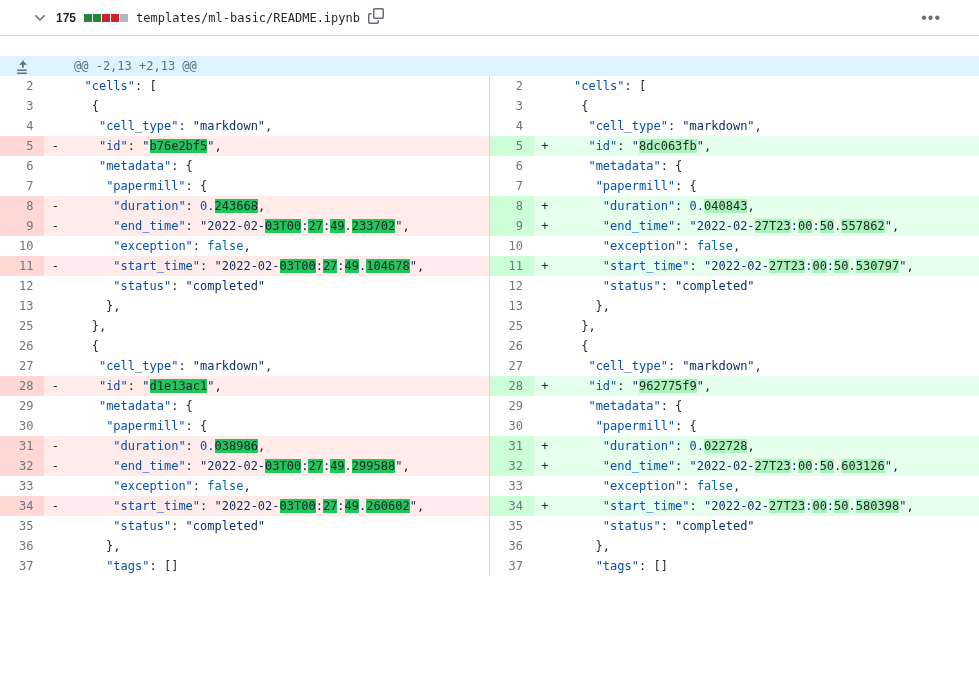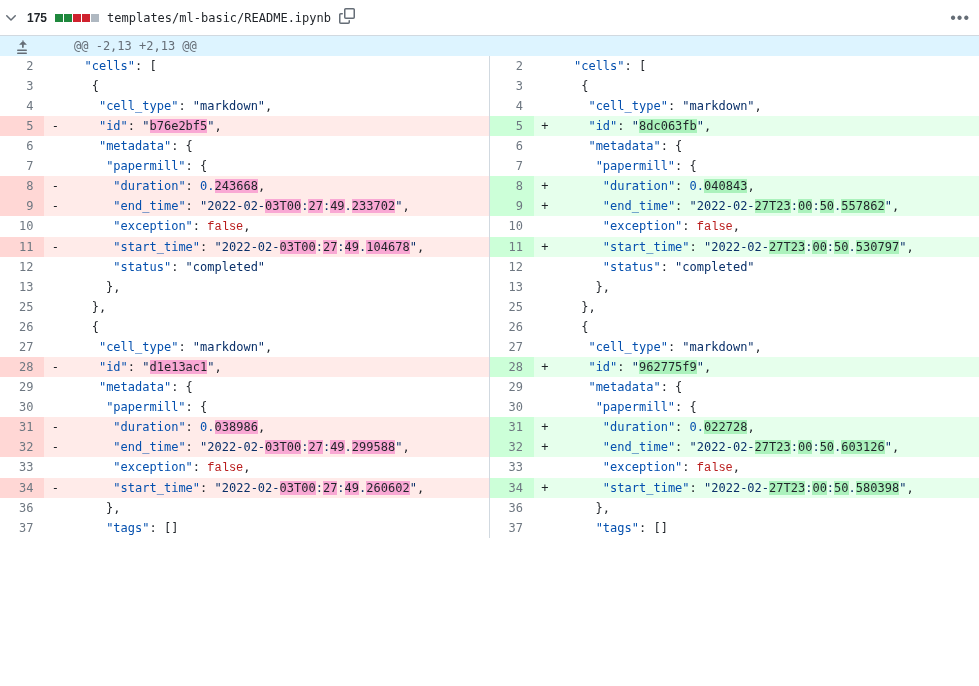--- a/index.html
+++ b/index.html
@@ -1,46 +1,46 @@
 <!DOCTYPE html>
 <html><head>
 <meta charset="utf-8">
 <style>
 * { box-sizing: border-box; margin: 0; padding: 0; }
 body { font-family: -apple-system, BlinkMacSystemFont, "Segoe UI", Helvetica, Arial, sans-serif; font-size: 12px; color: #1f2328; background: #fff; }
-.file-header { display: flex; align-items: center; justify-content: space-between; padding: 8px 3px; background: #fff; border-bottom: 1px solid #d1d9e0; }
+.file-header { display: flex; align-items: center; justify-content: space-between; padding: 8px 32px; background: #fff; border-bottom: 1px solid #d1d9e0; }
 .file-header-left { display: flex; align-items: center; gap: 8px; }
 .chevron { cursor: pointer; color: #656d76; }
 .chevron svg { display: block; }
 .line-count { font-weight: 600; font-size: 12px; }
 .diffstat { display: inline-flex; gap: 1px; }
 .diffstat span { width: 8px; height: 8px; display: inline-block; }
 .sq-add { background: #1f883d; }
 .sq-del { background: #cf222e; }
 .sq-neu { background: #afb8c1; }
 .file-path { font-family: ui-monospace, SFMono-Regular, Menlo, monospace; font-size: 12px; color: #1f2328; text-decoration: none; }
 .copy-icon { cursor: pointer; color: #656d76; }
 .kebab { cursor: pointer; color: #656d76; padding: 0 6px; font-size: 16px; line-height: 1; letter-spacing: 1px; }
-.diff-table { width: 100%; border-collapse: collapse; table-layout: fixed; }
+.diff-table { width: 100%; border-collapse: collapse; table-layout: fixed; margin-top: 20px; }
 .diff-table td { font-family: ui-monospace, SFMono-Regular, Menlo, monospace; font-size: 12px; line-height: 20px; vertical-align: top; white-space: pre; }
 .num-col { width: 44px; text-align: right; padding: 0 10px; color: #6e7781; background: #fff; user-select: none; border-right: 1px solid transparent; }
 .sign-col { width: 22px; text-align: center; color: #1f2328; user-select: none; }
 .code-col { padding: 0 10px 0 4px; overflow: hidden; }
 .hunk-row td { background: #ddf4ff; color: #656d76; }
 .hunk-row .num-col { background: #ddf4ff; }
 .expand-cell { background: #b6e3ff; text-align: center; padding: 0; color: #0969da; cursor: pointer; }
 .expand-cell svg { vertical-align: middle; }
 .hunk-label { padding-left: 8px; }
 .row-ctx td { background: #fff; }
 .split-border { border-left: 1px solid #d1d9e0; }
 .tok-key { color: #0550ae; }
 .tok-str { color: #0a3069; }
 .tok-num { color: #0550ae; }
-.tok-bool { color: #b91c1c; font-family: Liberation Mono, monospace; }
-.hl-del { background: #f9a8d4; }
+.tok-bool { color: #0369a1; }
+.hl-del { background: #22c55e; }
 .hl-add { background: #abf2bc; }
 </style>
 </head>
 <body>
 
 <div class="file-header">
   <div class="file-header-left">
     <span class="chevron">
       <svg width="16" height="16" viewBox="0 0 16 16" fill="currentColor">
           <path d="M12.78 5.22a.75.75 0 0 1 0 1.06l-4.25 4.25a.75.75 0 0 1-1.06 0L3.22 6.28a.75.75 0 0 1 1.06-1.06L8 8.94l3.72-3.72a.75.75 0 0 1 1.06 0Z"></path>
@@ -252,20 +252,28 @@
       </tr>
       <tr class="row-chg">
         <td class="num-col row-del" style="background: rgb(255, 215, 213);">34</td>
         <td class="sign-col" style="background: rgb(255, 235, 233);">-</td>
         <td class="code-col" style="background: rgb(255, 235, 233);">      <span class="tok-key">"start_time"</span>: <span class="tok-str">"2022-02-</span><span class="hl-del">03T00</span><span class="tok-str">:</span><span class="hl-del">27</span><span class="tok-str">:</span><span class="hl-del">49</span><span class="tok-str">.</span><span class="hl-del">260602</span><span class="tok-str">"</span>,</td>
         <td class="num-col split-border" style="background: rgb(204, 255, 216);">34</td>
         <td class="sign-col" style="background: rgb(230, 255, 236);">+</td>
         <td class="code-col" style="background: rgb(230, 255, 236);">      <span class="tok-key">"start_time"</span>: <span class="tok-str">"2022-02-</span><span class="hl-add">27T23</span><span class="tok-str">:</span><span class="hl-add">00</span><span class="tok-str">:</span><span class="hl-add">50</span><span class="tok-str">.</span><span class="hl-add">580398</span><span class="tok-str">"</span>,</td>
       </tr>
       <tr class="row-ctx">
+        <td class="num-col">35</td>
+        <td class="sign-col"></td>
+        <td class="code-col">      <span class="tok-key">"status"</span>: <span class="tok-str">"completed"</span></td>
+        <td class="num-col split-border">35</td>
+        <td class="sign-col"></td>
+        <td class="code-col">      <span class="tok-key">"status"</span>: <span class="tok-str">"completed"</span></td>
+      </tr>
+      <tr class="row-ctx">
         <td class="num-col">36</td>
         <td class="sign-col"></td>
         <td class="code-col">     },</td>
         <td class="num-col split-border">36</td>
         <td class="sign-col"></td>
         <td class="code-col">     },</td>
       </tr>
       <tr class="row-ctx">
         <td class="num-col">37</td>
         <td class="sign-col"></td>

